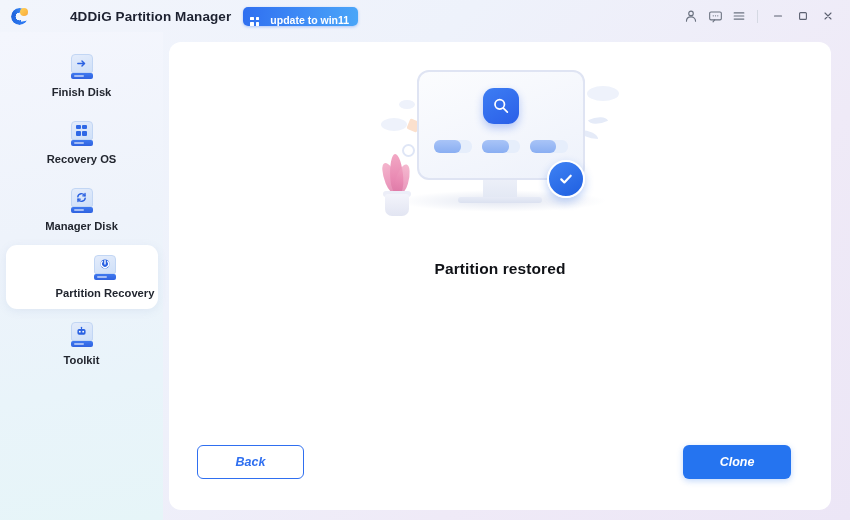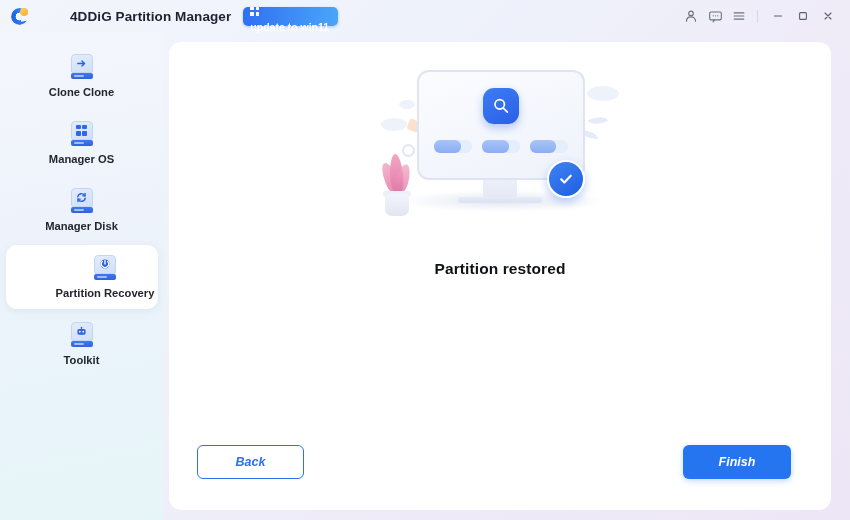--- a/index.html
+++ b/index.html
@@ -46,27 +46,26 @@
     width: 8px; height: 8px; border-radius: 50%;
     background: linear-gradient(135deg, #ffd257, #f9a93b);
   }
   .app-title {
     font-size: 13.5px; font-weight: 700; color: #1d2130;
     letter-spacing: .1px; white-space: nowrap; margin-left: 34px;
   }
   .update-badge {
     margin-left: 12px;
     height: 19px;
-    display: flex; align-items: flex-start; gap: 5px;
+    display: flex; align-items: flex-end; gap: 11px;
     padding: 0 9px 0 7px;
     border-radius: 5px;
     background: linear-gradient(95deg, #2f6ff0 0%, #3f8df6 55%, #4aa6f8 100%);
     box-shadow: 0 1px 3px rgba(47,111,240,.35);
     cursor: pointer;
-    flex-direction: column;
   }
   .win-glyph {
     width: 9px; height: 9px; flex: none;
     display: grid; grid-template-columns: 1fr 1fr; grid-template-rows: 1fr 1fr;
     gap: 1.4px;
   }
   .win-glyph i { background: #fff; border-radius: .5px; display: block; }
   .update-text { font-size: 10.5px; font-weight: 700; color: #fff; white-space: nowrap; }
 
   .tb-right {
@@ -353,37 +352,37 @@
     <div class="nav-item">
       <div class="disk">
         <div class="body"></div>
         <div class="glyph">
           <svg width="13" height="13" viewBox="0 0 14 14" fill="none" stroke="currentColor" stroke-width="1.5" stroke-linecap="round" stroke-linejoin="round">
             <path d="M3 7h7M7.5 4.2L10.3 7 7.5 9.8"></path>
           </svg>
         </div>
         <div class="base"></div>
       </div>
-      <div class="nav-label">Clone Clone</div>
+      <div class="nav-label">Finish Disk</div>
     </div>
 
     <div class="nav-item">
       <div class="disk">
         <div class="body"></div>
         <div class="glyph">
             <span class="grid4">
               <i></i>
               <i></i>
               <i></i>
               <i></i>
             </span>
           </div>
         <div class="base"></div>
       </div>
-      <div class="nav-label">Manager OS</div>
+      <div class="nav-label">Recovery OS</div>
     </div>
 
     <div class="nav-item">
       <div class="disk">
         <div class="body"></div>
         <div class="glyph">
           <svg width="13" height="13" viewBox="0 0 14 14" fill="none" stroke="currentColor" stroke-width="1.5" stroke-linecap="round">
             <path d="M3 6.3A4 4 0 0 1 10.6 5.2"></path>
               <path d="M11 7.7A4 4 0 0 1 3.4 8.8"></path>
             <path d="M10.8 2.6v2.6H8.4M3.2 11.4V8.8h2.4"></path>
@@ -478,17 +477,17 @@
         <div class="rim"></div>
         <div class="pot"></div>
       </div>
 
     </div>
 
     <div class="status-title">Partition restored</div>
 
     <div class="footer">
       <div class="btn btn-back">Back</div>
-      <div class="btn btn-finish">Finish</div>
+      <div class="btn btn-finish">Clone</div>
     </div>
 
   </div>
 </div>
 
 </body></html>

